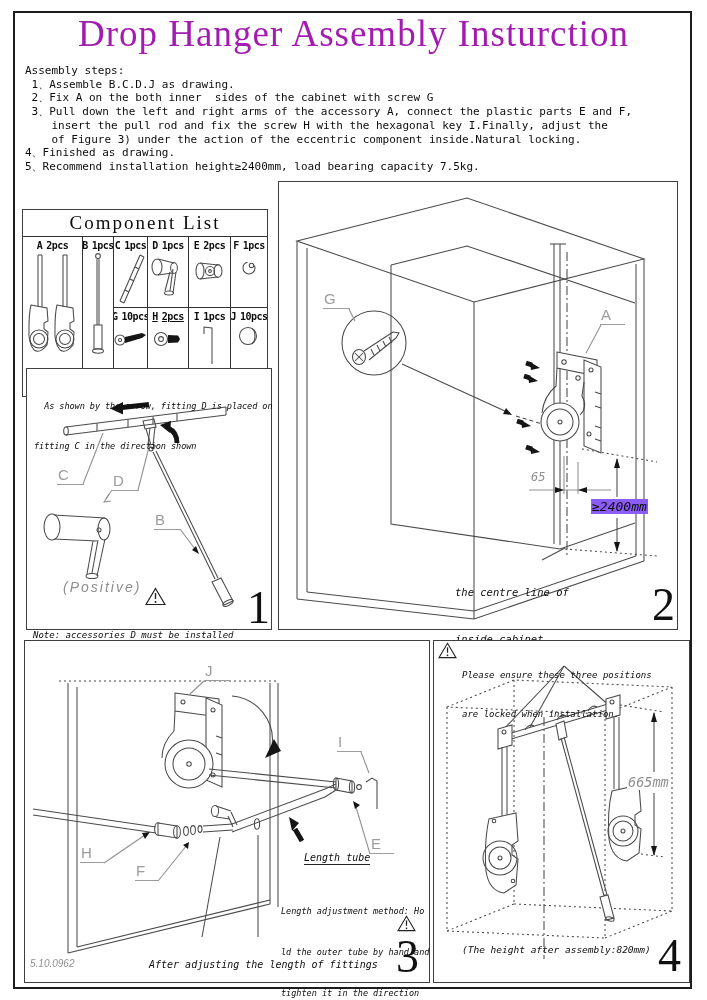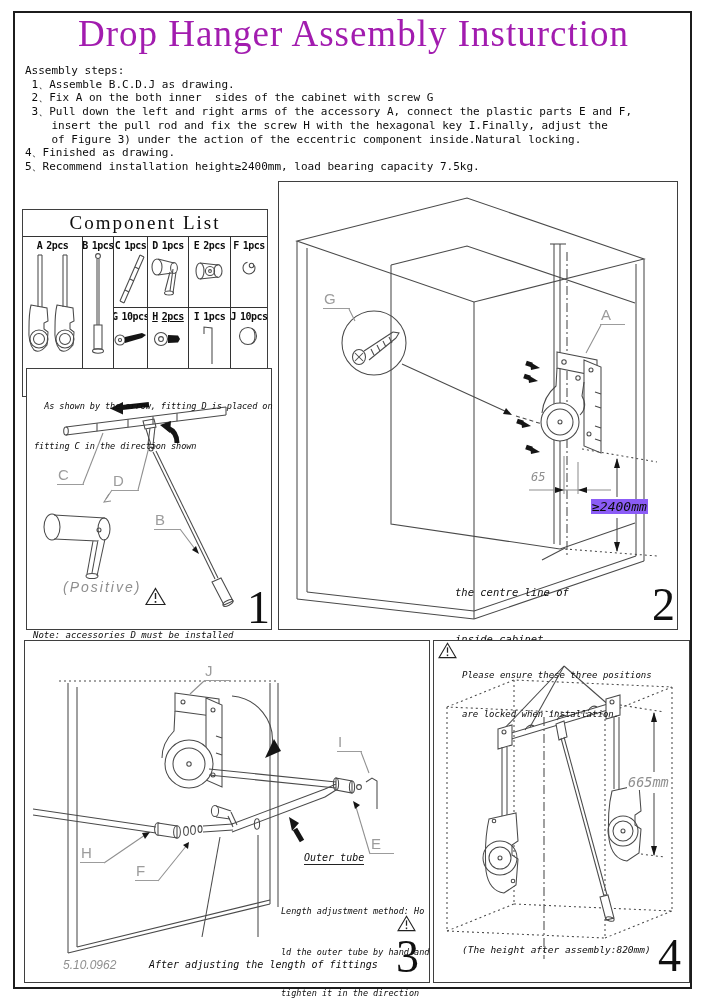--- a/index.html
+++ b/index.html
@@ -403,38 +403,38 @@
       <line class="gray" x1="79" y1="222" x2="120" y2="194"></line>
       <polygon class="blk" points="125,191 120,198 117,192"></polygon>
       <line class="gray" x1="133" y1="240" x2="162" y2="204"></line>
       <polygon class="blk" points="164,201 163,208 158,204"></polygon>
     </svg>
     <div class="part-label" style="left:179px;top:21px;width:25px;">J</div>
     <div class="part-label" style="left:312px;top:92px;width:24px;">I</div>
     <div class="part-label" style="left:345px;top:194px;width:23px;">E</div>
     <div class="part-label" style="left:55px;top:203px;width:24px;">H</div>
     <div class="part-label" style="left:110px;top:221px;width:23px;">F</div>
-    <div class="t" style="left:279px;top:211px;font-size:10px;border-bottom:1px solid #222;padding-bottom:1px;">Outer tube</div>
+    <div class="t" style="left:279px;top:211px;font-size:10px;border-bottom:1px solid #222;padding-bottom:1px;">Length tube</div>
     <div class="t" style="left:256px;top:236px;font-size:8.5px;line-height:13.8px;">
       <div>Length adjustment method: Ho</div>
       <div>ld the outer tube by hand and</div>
       <div>tighten it in the direction</div>
       
     </div>
     <svg class="warn" style="left:372px;top:274px;" width="19" height="17" viewBox="0 0 21 19">
       <path d="M10.5 1.5 L20 17.5 H1 Z" fill="none" stroke="#222" stroke-width="1.2"></path>
       <line x1="10.5" y1="6" x2="10.5" y2="12" stroke="#222" stroke-width="1.4"></line>
       <line x1="10.5" y1="14" x2="10.5" y2="15.8" stroke="#222" stroke-width="1.6"></line>
     </svg>
     <div class="t" style="left:124px;top:290px;font-size:10px;line-height:13.6px;">
       <div>After adjusting the length of fittings</div>
       <div>C, tighten it by rotating in the</div>
       
     </div>
-    <div class="t grayt" style="left:5px;top:317px;font-size:12px;font-family:'Liberation Sans',sans-serif;margin-left:33px;">5.10.0962</div>
+    <div class="t grayt" style="left:5px;top:317px;font-size:10px;font-family:'Liberation Sans',sans-serif;">5.10.0962</div>
     <div class="fig-num" style="left:371px;top:293px;">3</div>
   </section>
 
   <section class="panel" style="left:433px;top:640px;width:257px;height:343px;">
     <svg class="art ln" width="253" height="340" viewBox="0 0 253 340">
 
       <line x1="130" y1="25" x2="67" y2="91"></line>
       <line x1="130" y1="25" x2="96" y2="86"></line>
       <line x1="130" y1="25" x2="177" y2="66"></line>
 

